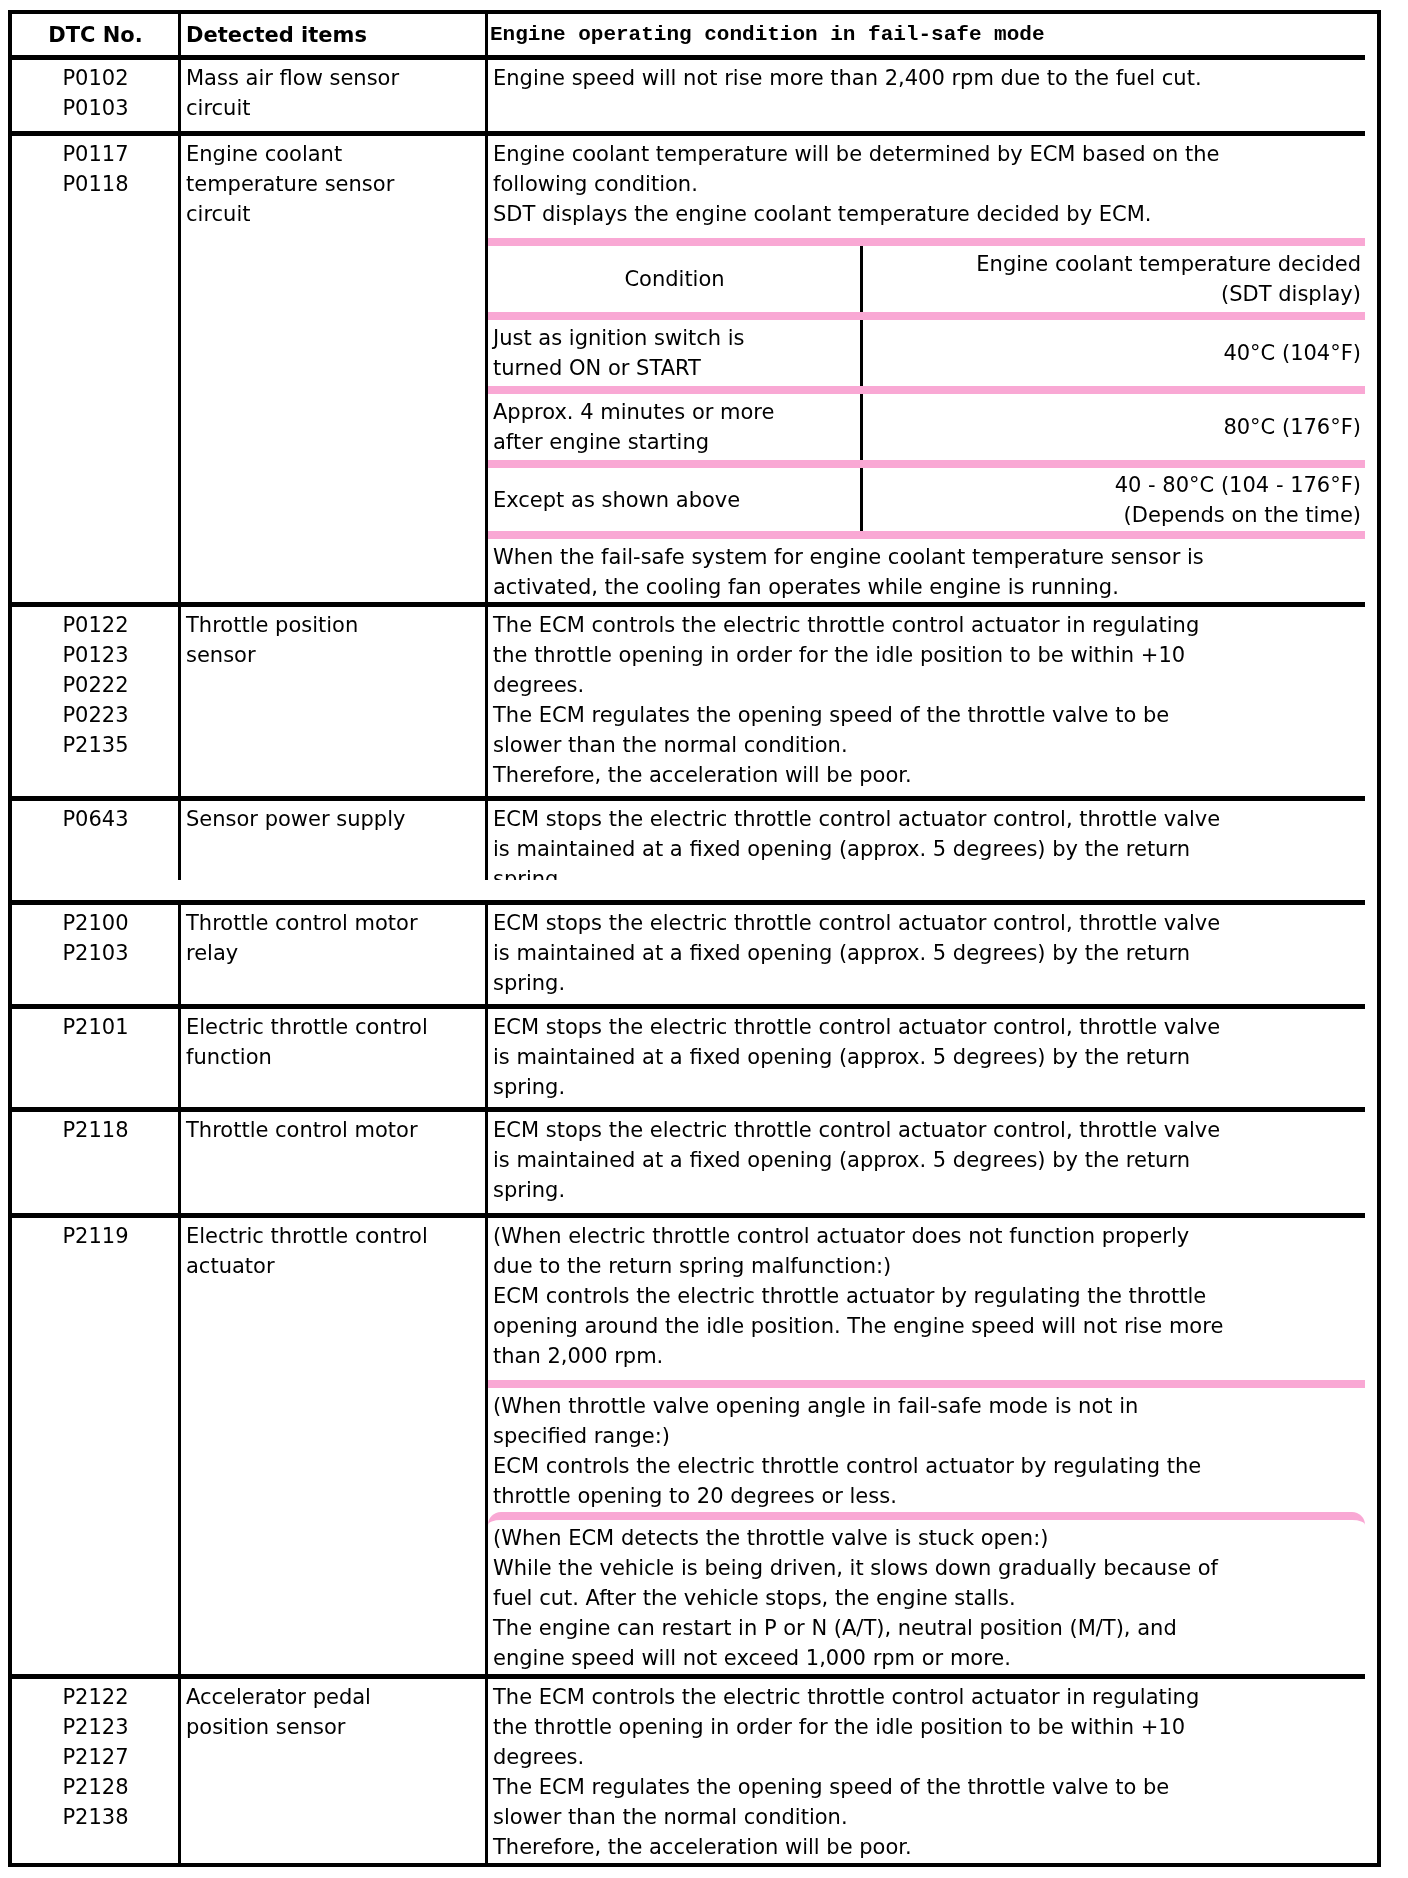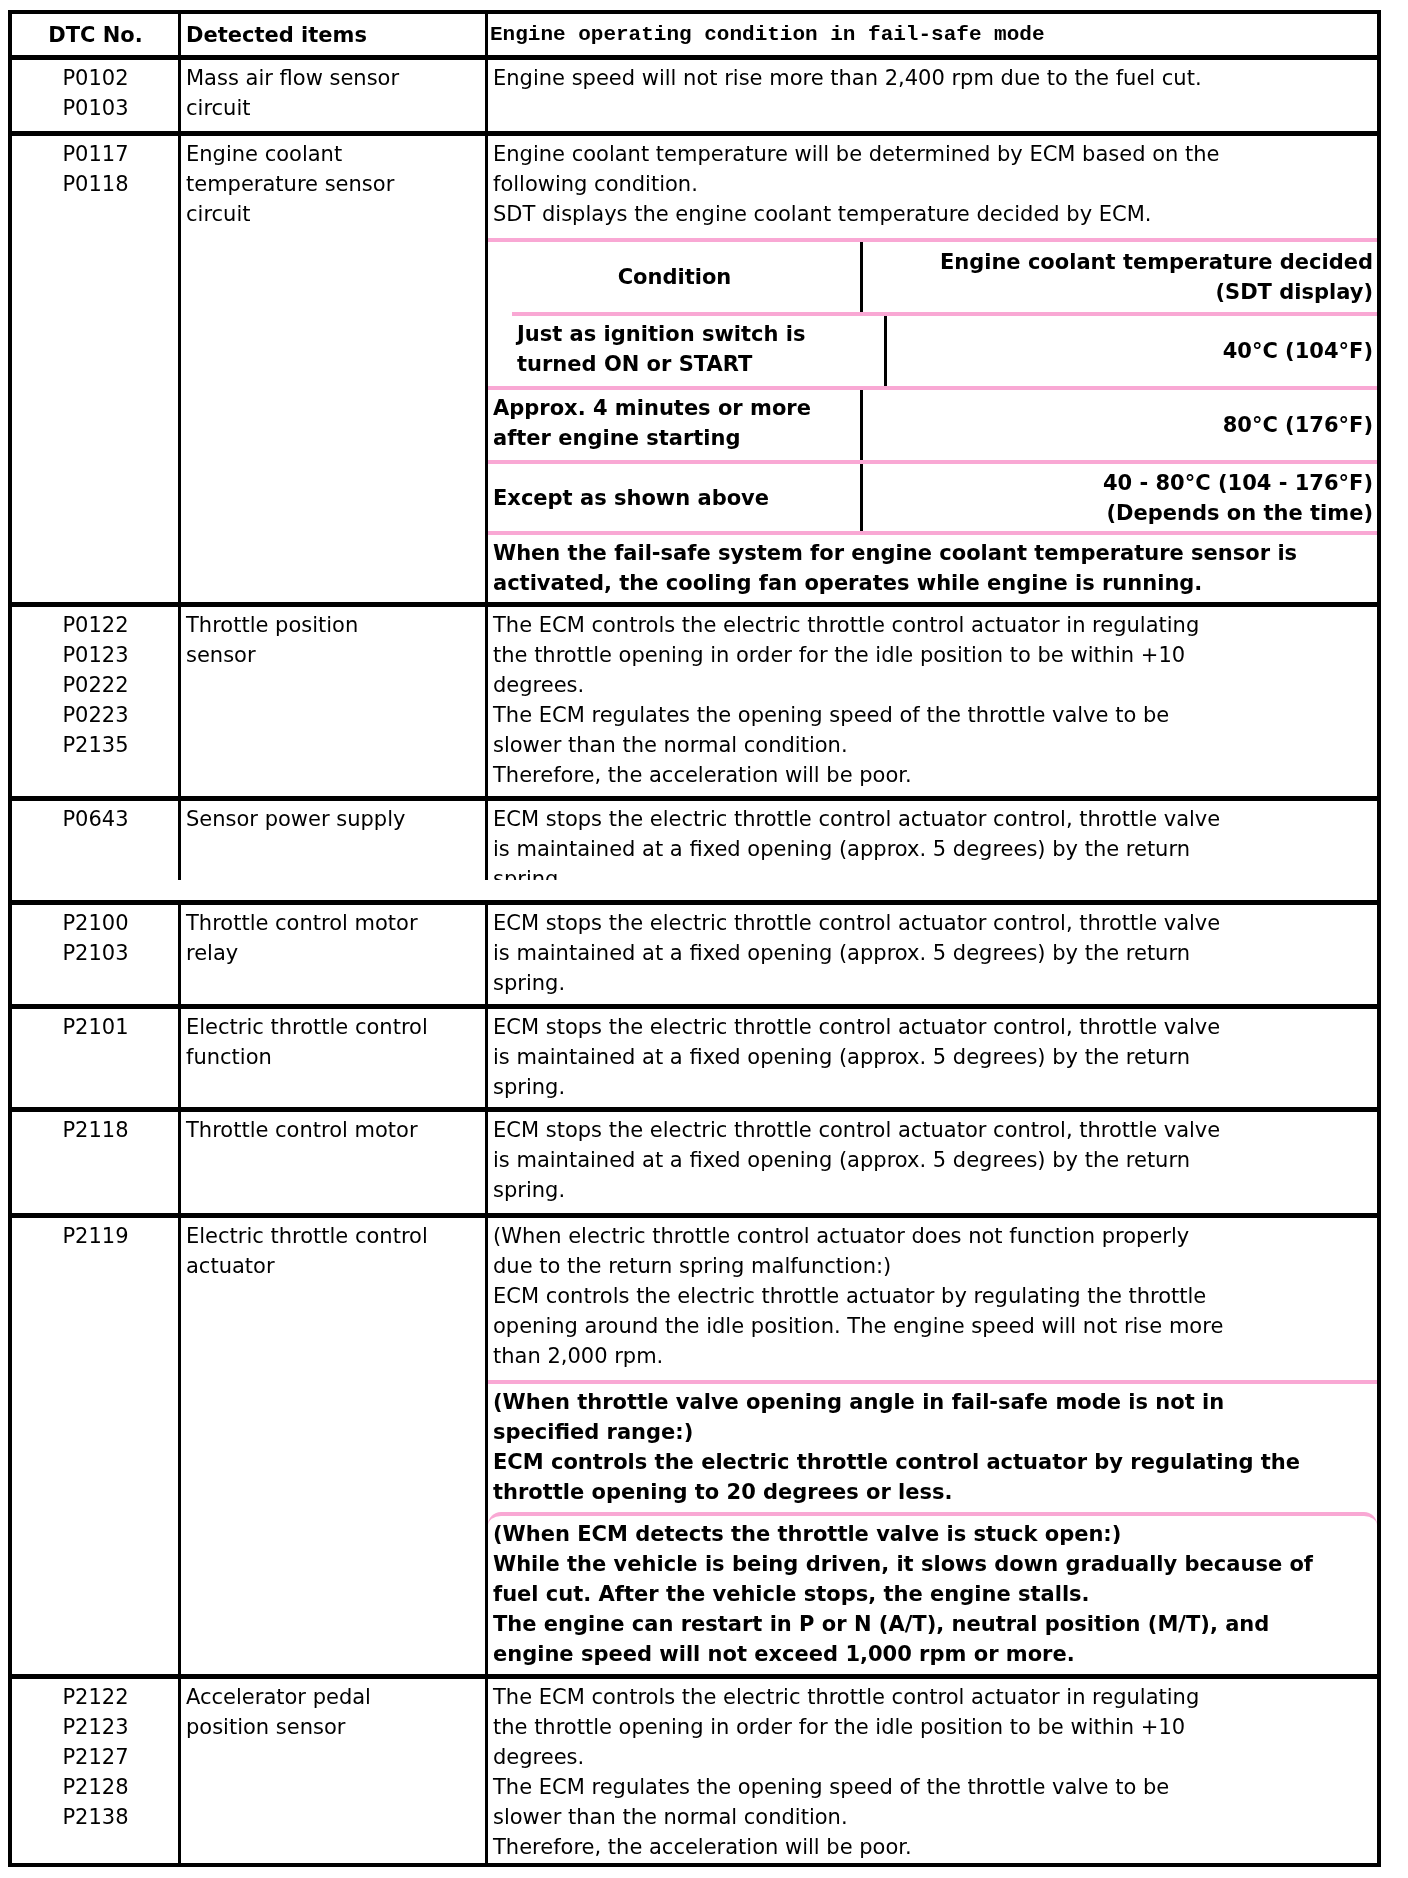--- a/index.html
+++ b/index.html
@@ -1,33 +1,33 @@
 <!DOCTYPE html>
 <html><head>
 <meta charset="utf-8">
 <style>
   html, body { margin: 0; padding: 0; background: #ffffff; }
   body { width: 1408px; height: 1878px; position: relative; overflow: hidden;
          font-family: "DejaVu Sans", sans-serif; color: #000; }
   .tbl { position: absolute; left: 8px; top: 10px; width: 1373px; height: 1857px;
          box-sizing: border-box; border: 4px solid #000; }
-  .row { position: absolute; left: 0; right: 0; box-sizing: border-box; }
+  .row { position: absolute; left: 0; right: 12px; box-sizing: border-box; }
   .row.sep { border-top: 5px solid #000; }
   .cell { position: absolute; top: 0; bottom: 0; box-sizing: border-box;
           padding: 3px 4px 0 5px; font-size: 21px; line-height: 30px;
           white-space: nowrap; overflow: hidden; }
   .c1 { left: 0; width: 166px; text-align: center; }
   .c2 { left: 166px; width: 307px; border-left: 3px solid #000; }
   .c3 { left: 473px; right: 0; border-left: 3px solid #000; padding: 0; }
   .hdr .cell { font-weight: bold; padding-top: 6px; }
   .hdr .c3 { padding-left: 2px; padding-top: 6px; font-family: Liberation Mono, monospace; }
   .line { display: block; }
   .sub { position: absolute; left: 0; right: 0; box-sizing: border-box;
          padding: 3px 4px 0 5px; font-size: 21px; line-height: 30px; white-space: nowrap; overflow: hidden; }
-  .sub.sep { border-top: 4px solid #f9a8d4; font-weight: bold; }
+  .sub.sep { border-top: 8px solid #f9a8d4; }
   .subcell { position: absolute; top: 0; bottom: 0; box-sizing: border-box;
              padding: 3px 4px 0 5px; overflow: hidden; }
   .sc-left { left: 0; width: 372px; }
   .sc-right { left: 372px; right: 0; border-left: 3px solid #000; text-align: right; }
   .center { text-align: center; }
   .vcenter { display: flex; flex-direction: column; justify-content: center; padding-top: 0; }
 </style>
 </head>
 <body>
 
@@ -73,21 +73,21 @@
       <div class="sub sep" style="top:102px;height:74px;padding:0;">
         <div class="subcell sc-left center vcenter">
           <span class="line">Condition</span>
         </div>
         <div class="subcell sc-right vcenter">
           <span class="line">Engine coolant temperature decided</span>
           <span class="line">(SDT display)</span>
         </div>
       </div>
 
-      <div class="sub sep" style="top:176px;height:74px;padding:16px;margin-left:24px;">
+      <div class="sub sep" style="top:176px;height:74px;padding:16px;">
         <div class="subcell sc-left">
           <span class="line">Just as ignition switch is</span>
           <span class="line">turned ON or START</span>
         </div>
         <div class="subcell sc-right vcenter">
           <span class="line">40°C (104°F)</span>
         </div>
       </div>
 
       <div class="sub sep" style="top:250px;height:74px;padding:12px;">

